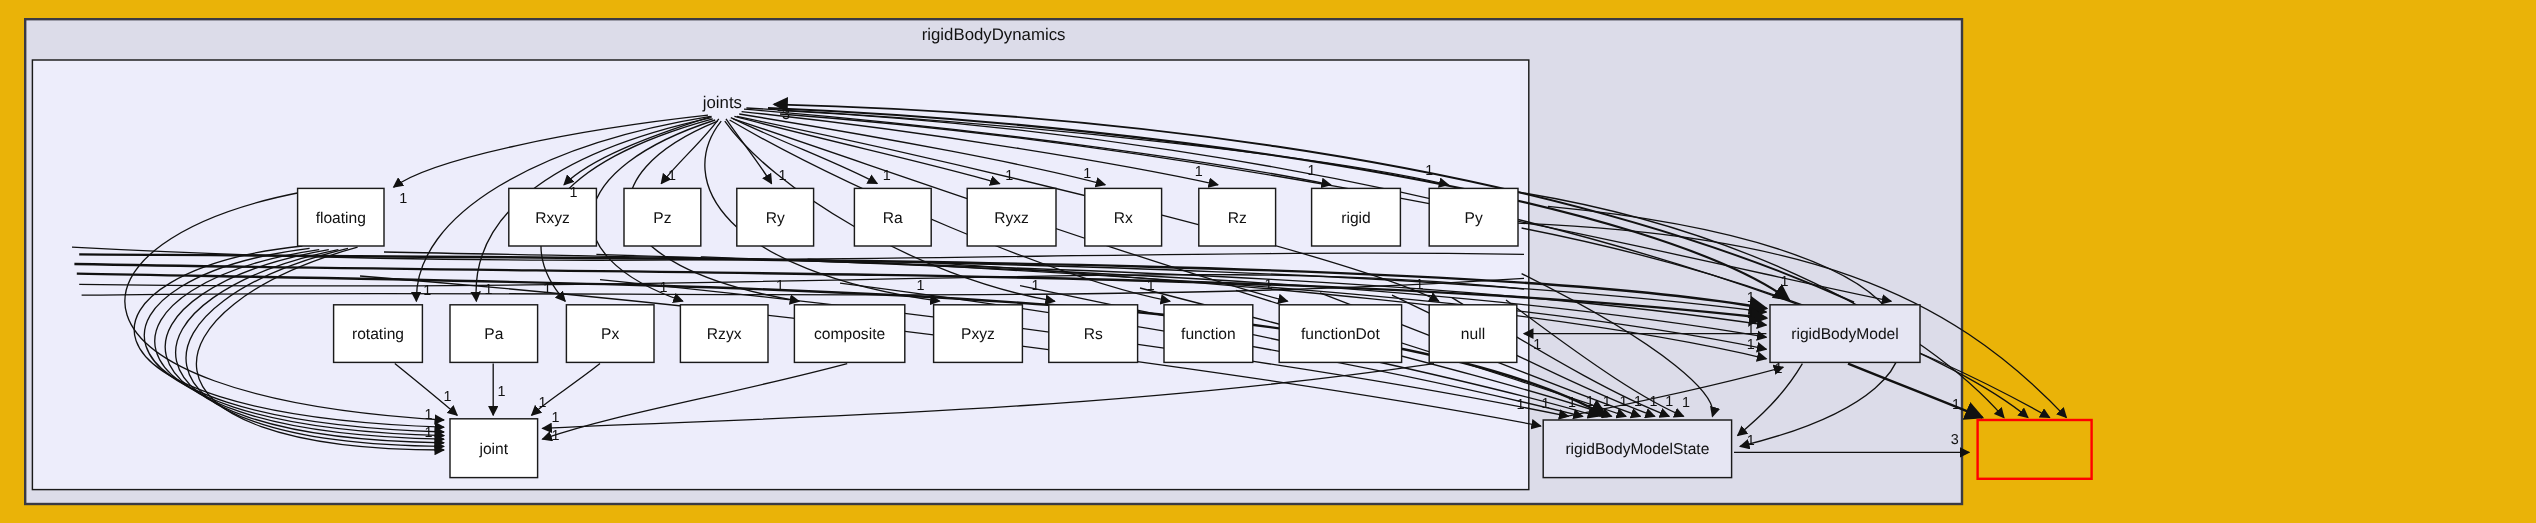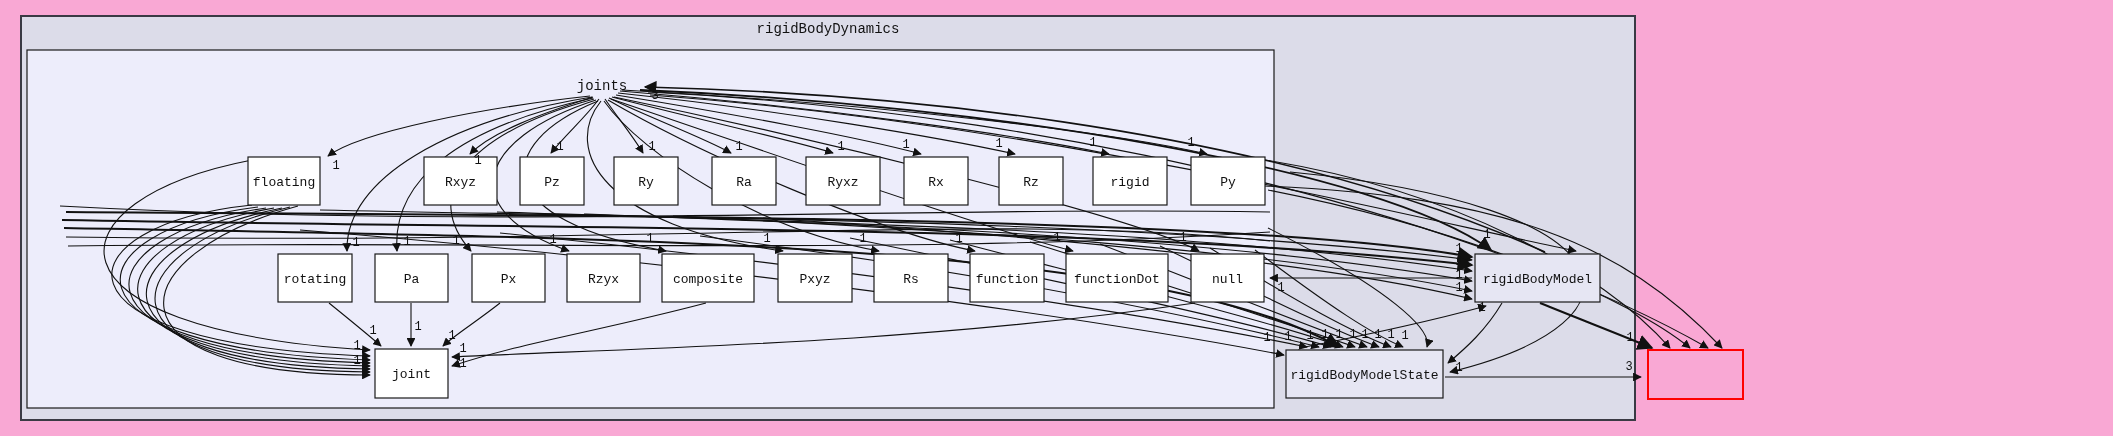--- a/index.html
+++ b/index.html
@@ -1,20 +1,20 @@
 <!DOCTYPE html>
 <html><head>
 <meta charset="utf-8">
 <style>
   html,body{margin:0;padding:0;background:#000;}
   #stage{
     position:relative;
     width:2113px;height:436px;
-    background:#f9a8d4;
-    font-family:Liberation Mono, monospace;
+    background:#eab308;
+    font-family:Liberation Sans, sans-serif;
     overflow:hidden;
   }
   #graph-svg{position:absolute;left:0;top:0;}
   .cluster-title{
     font-size:14px;fill:#111111;
   }
   .node-label{
     font-size:13px;fill:#111111;
   }
   .edge-label{

